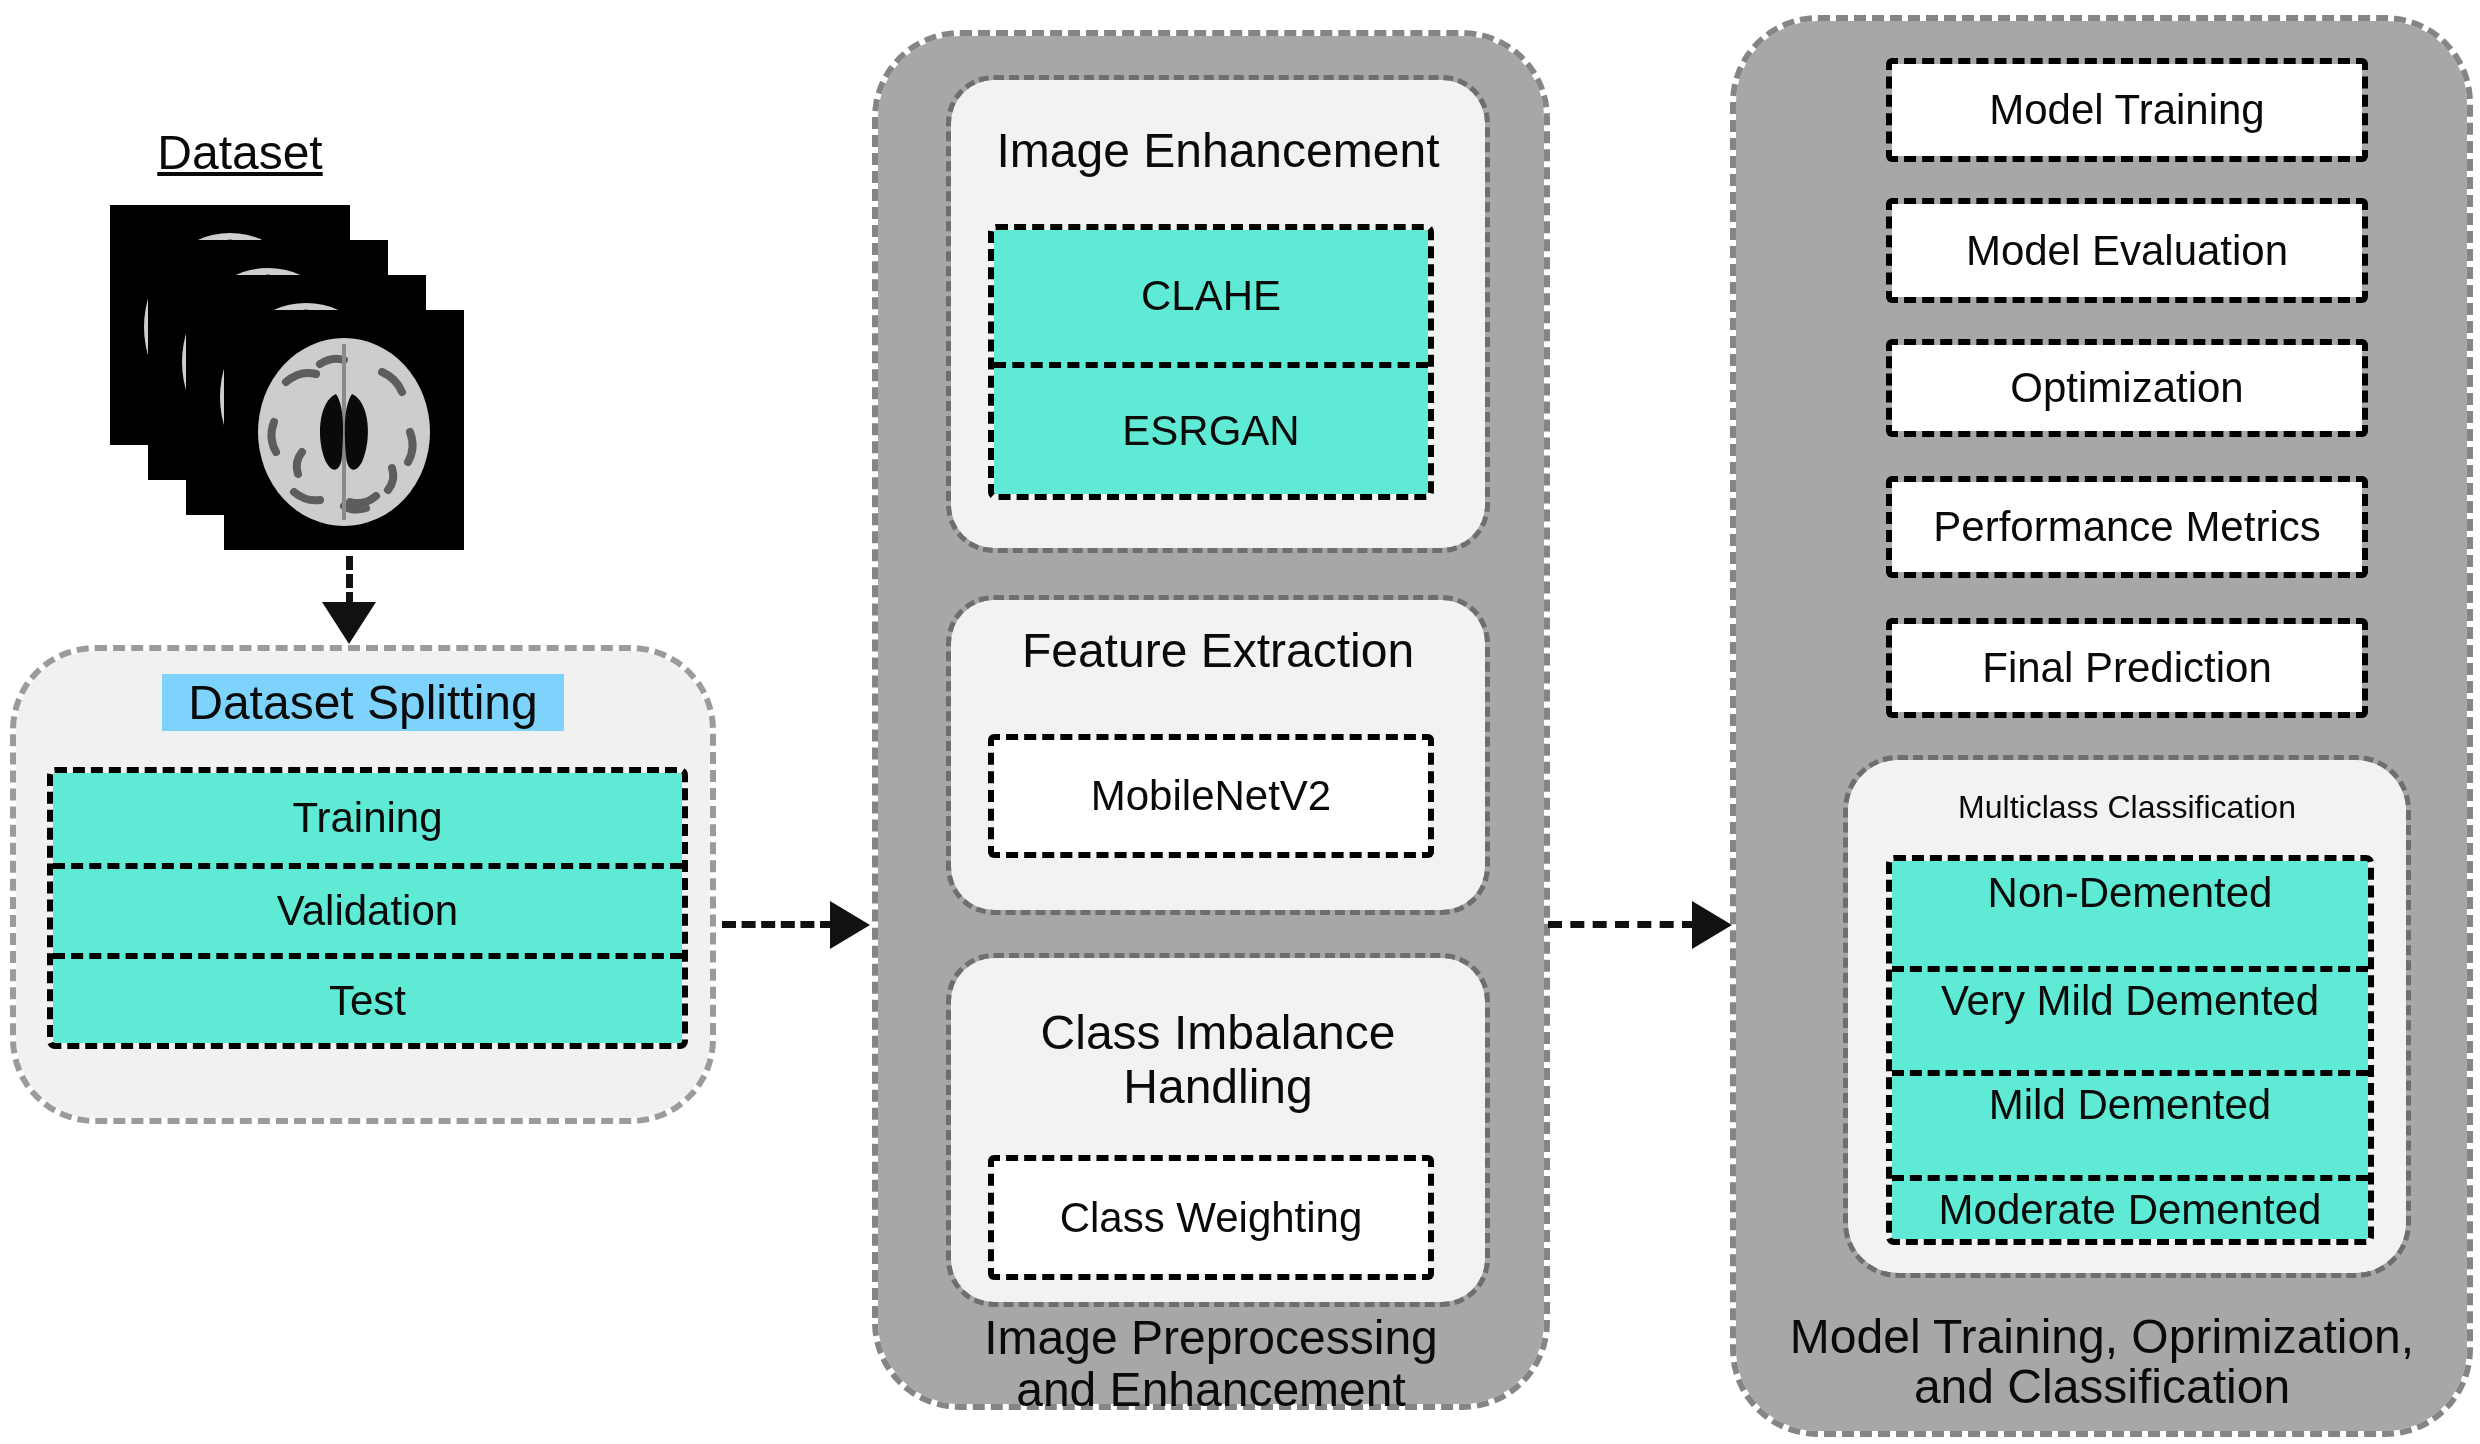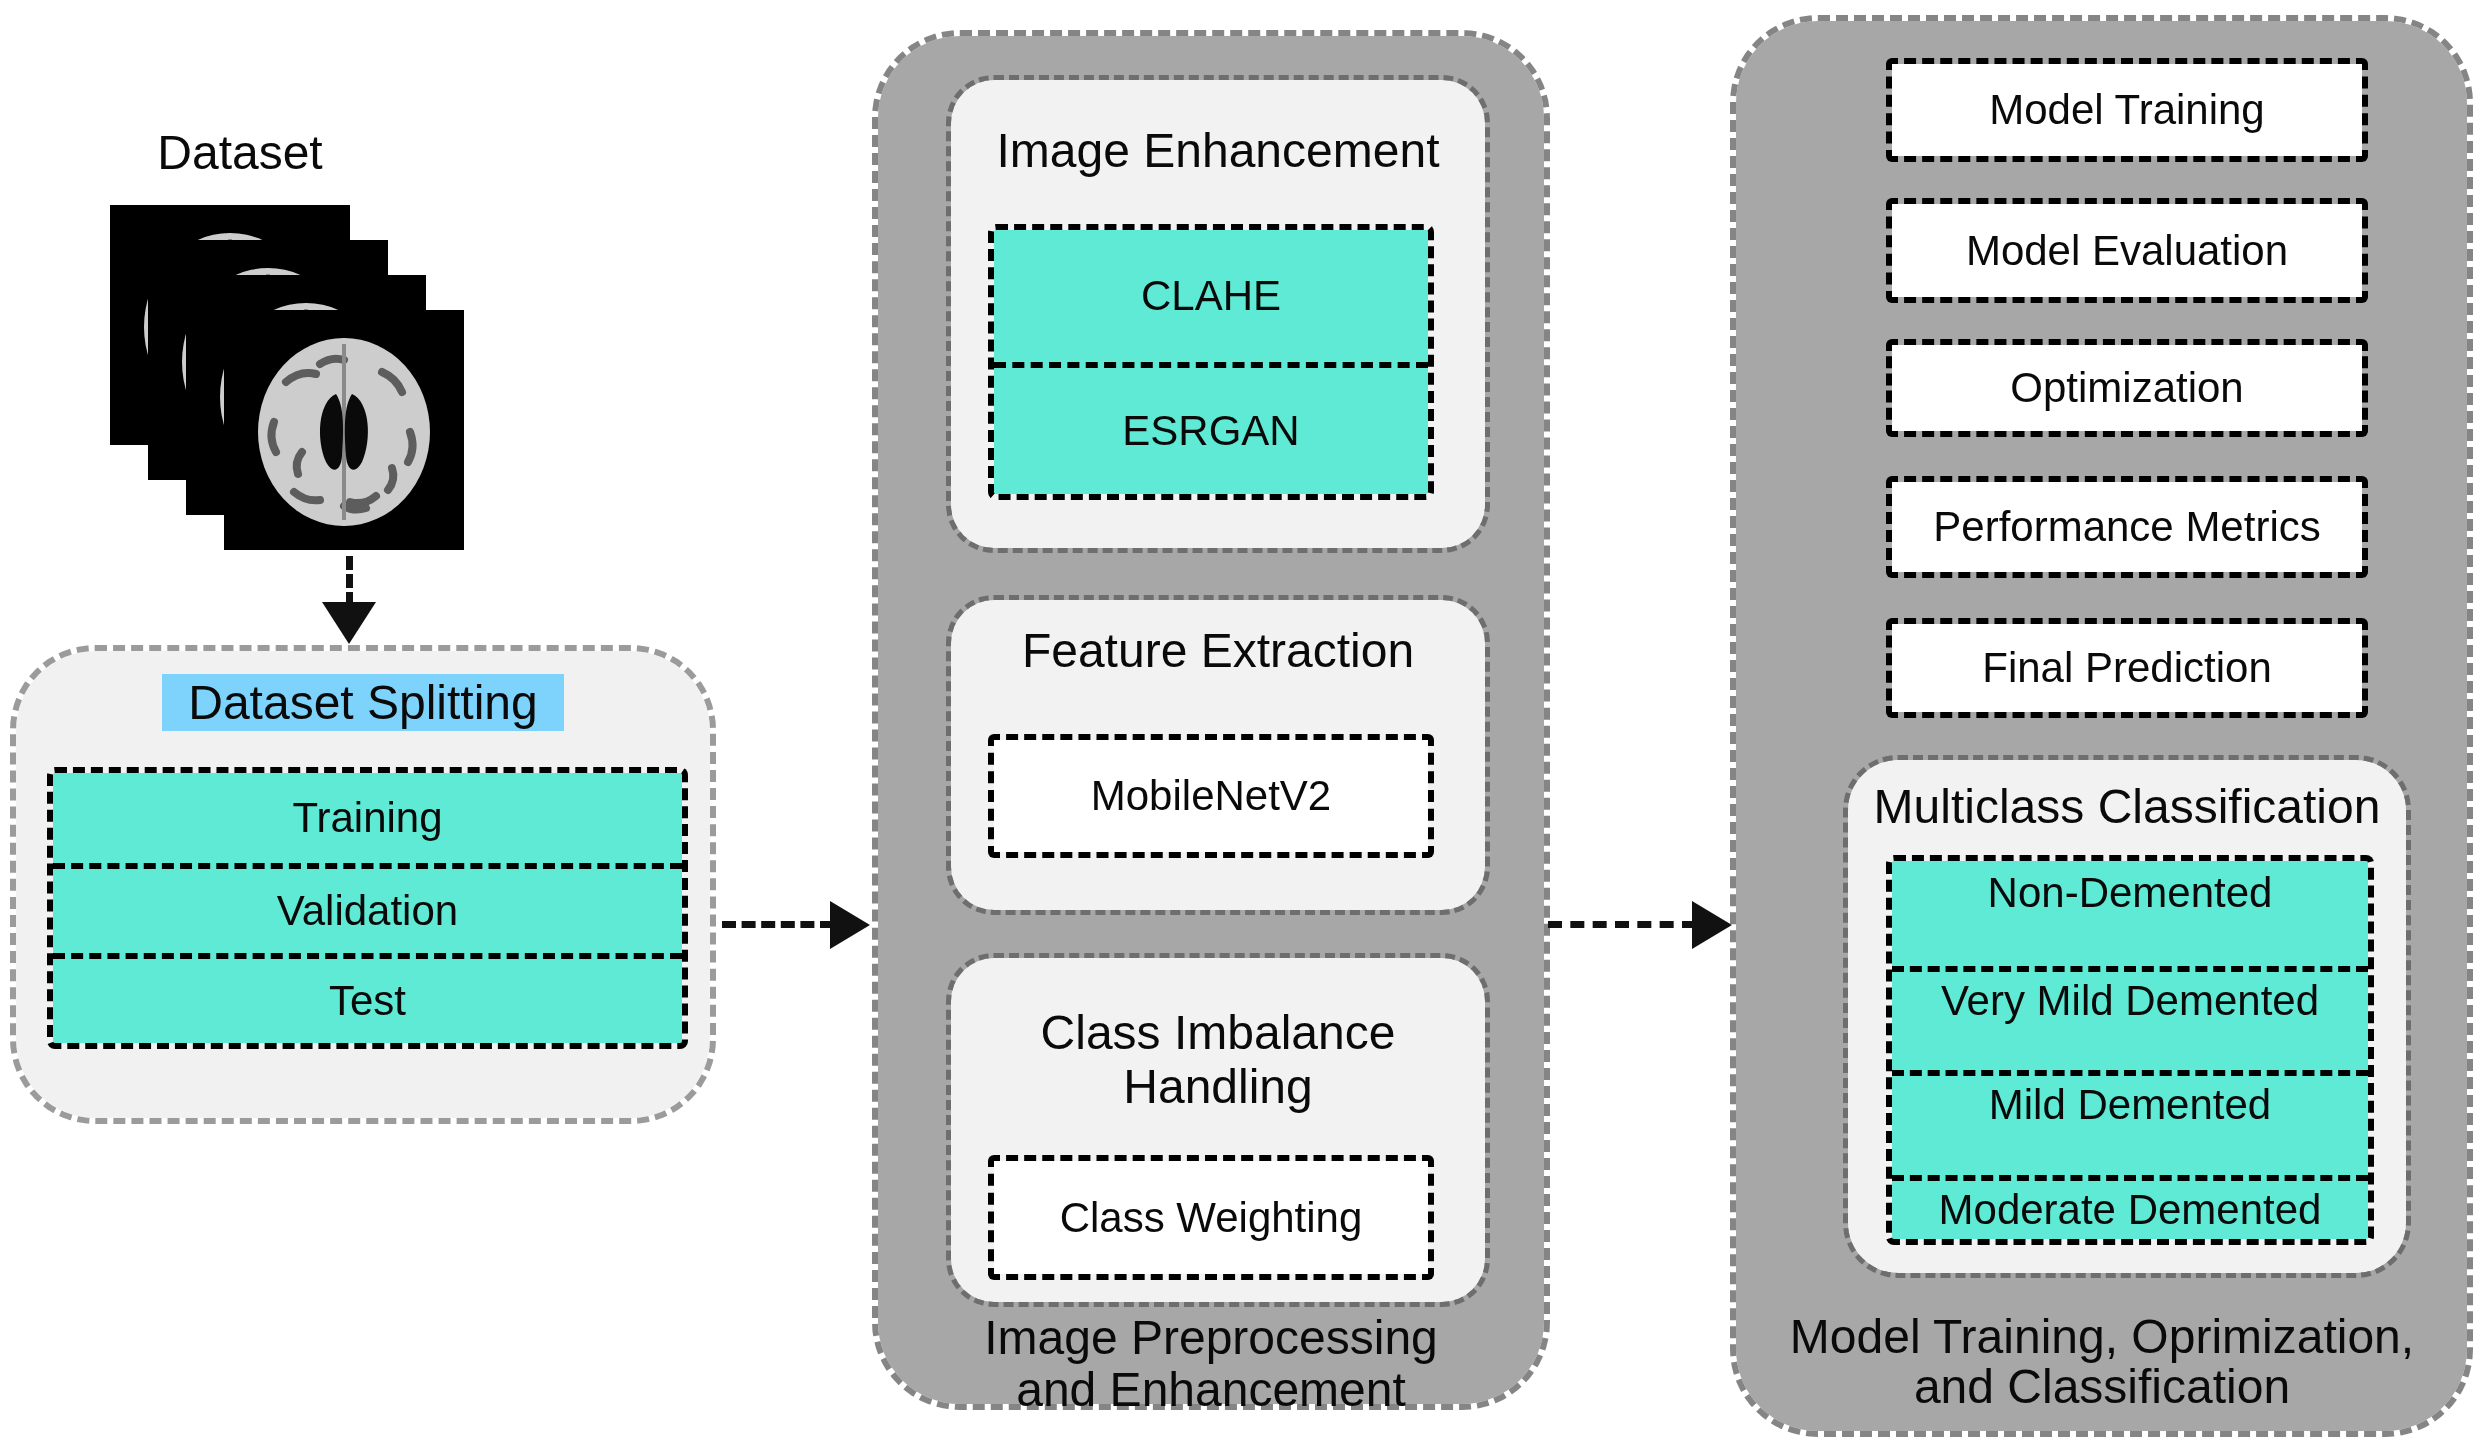--- a/index.html
+++ b/index.html
@@ -9,21 +9,21 @@
     width: 2480px;
     height: 1444px;
     background: #ffffff;
     font-family: "Liberation Sans", sans-serif;
     color: #0a0a0a;
     overflow: hidden;
   }
   .abs { position: absolute; }
 
   
-  .lbl-xl { font-size: 48px; line-height: 54px; text-align: center; }
+  .lbl-xl { font-size: 48px; line-height: 54px; text-align: center; text-decoration: underline; }
   .lbl-title { font-size: 48px; line-height: 54px; text-align: center; }
   .lbl-box { font-size: 42px; text-align: center; }
   .caption { font-size: 48px; line-height: 52px; text-align: center; }
 
   
   .gray-container {
     background: #a7a7a7;
     background-clip: padding-box;
     border: 6px dashed #858585;
     border-radius: 88px;
@@ -220,21 +220,21 @@
 
   <div class="abs gray-container" style="left:1730px; top:15px; width:743px; height:1422px;"></div>
 
   <div class="abs white-box lbl-box" style="left:1886px; top:58px;  width:482px; height:104px;">Model Training</div>
   <div class="abs white-box lbl-box" style="left:1886px; top:198px; width:482px; height:105px;">Model Evaluation</div>
   <div class="abs white-box lbl-box" style="left:1886px; top:339px; width:482px; height:98px;">Optimization</div>
   <div class="abs white-box lbl-box" style="left:1886px; top:476px; width:482px; height:102px;">Performance Metrics</div>
   <div class="abs white-box lbl-box" style="left:1886px; top:618px; width:482px; height:100px;">Final Prediction</div>
 
   <div class="abs light-panel" style="left:1843px; top:755px; width:568px; height:523px; border-radius:55px;"></div>
-  <div class="abs lbl-title" style="left:1843px; top:780px; width:568px; font-size:48px;">Multiclass Classification</div>
+  <div class="abs lbl-title" style="left:1843px; top:780px; width:568px; font-size:32px;">Multiclass Classification</div>
   <div class="abs row-group" style="left:1886px; top:855px; width:488px; height:390px; grid-template-rows:repeat(4,1fr);gap:40px;">
     <div class="row lbl-box">Non-Demented</div>
     <div class="row lbl-box">Very Mild Demented</div>
     <div class="row lbl-box">Mild Demented</div>
     <div class="row lbl-box">Moderate Demented</div>
   </div>
 
   <div class="abs caption" style="left:1772px; top:1312px; width:660px; line-height:50px;">Model Training, Oprimization, and Classification</div>
 
 </div>

